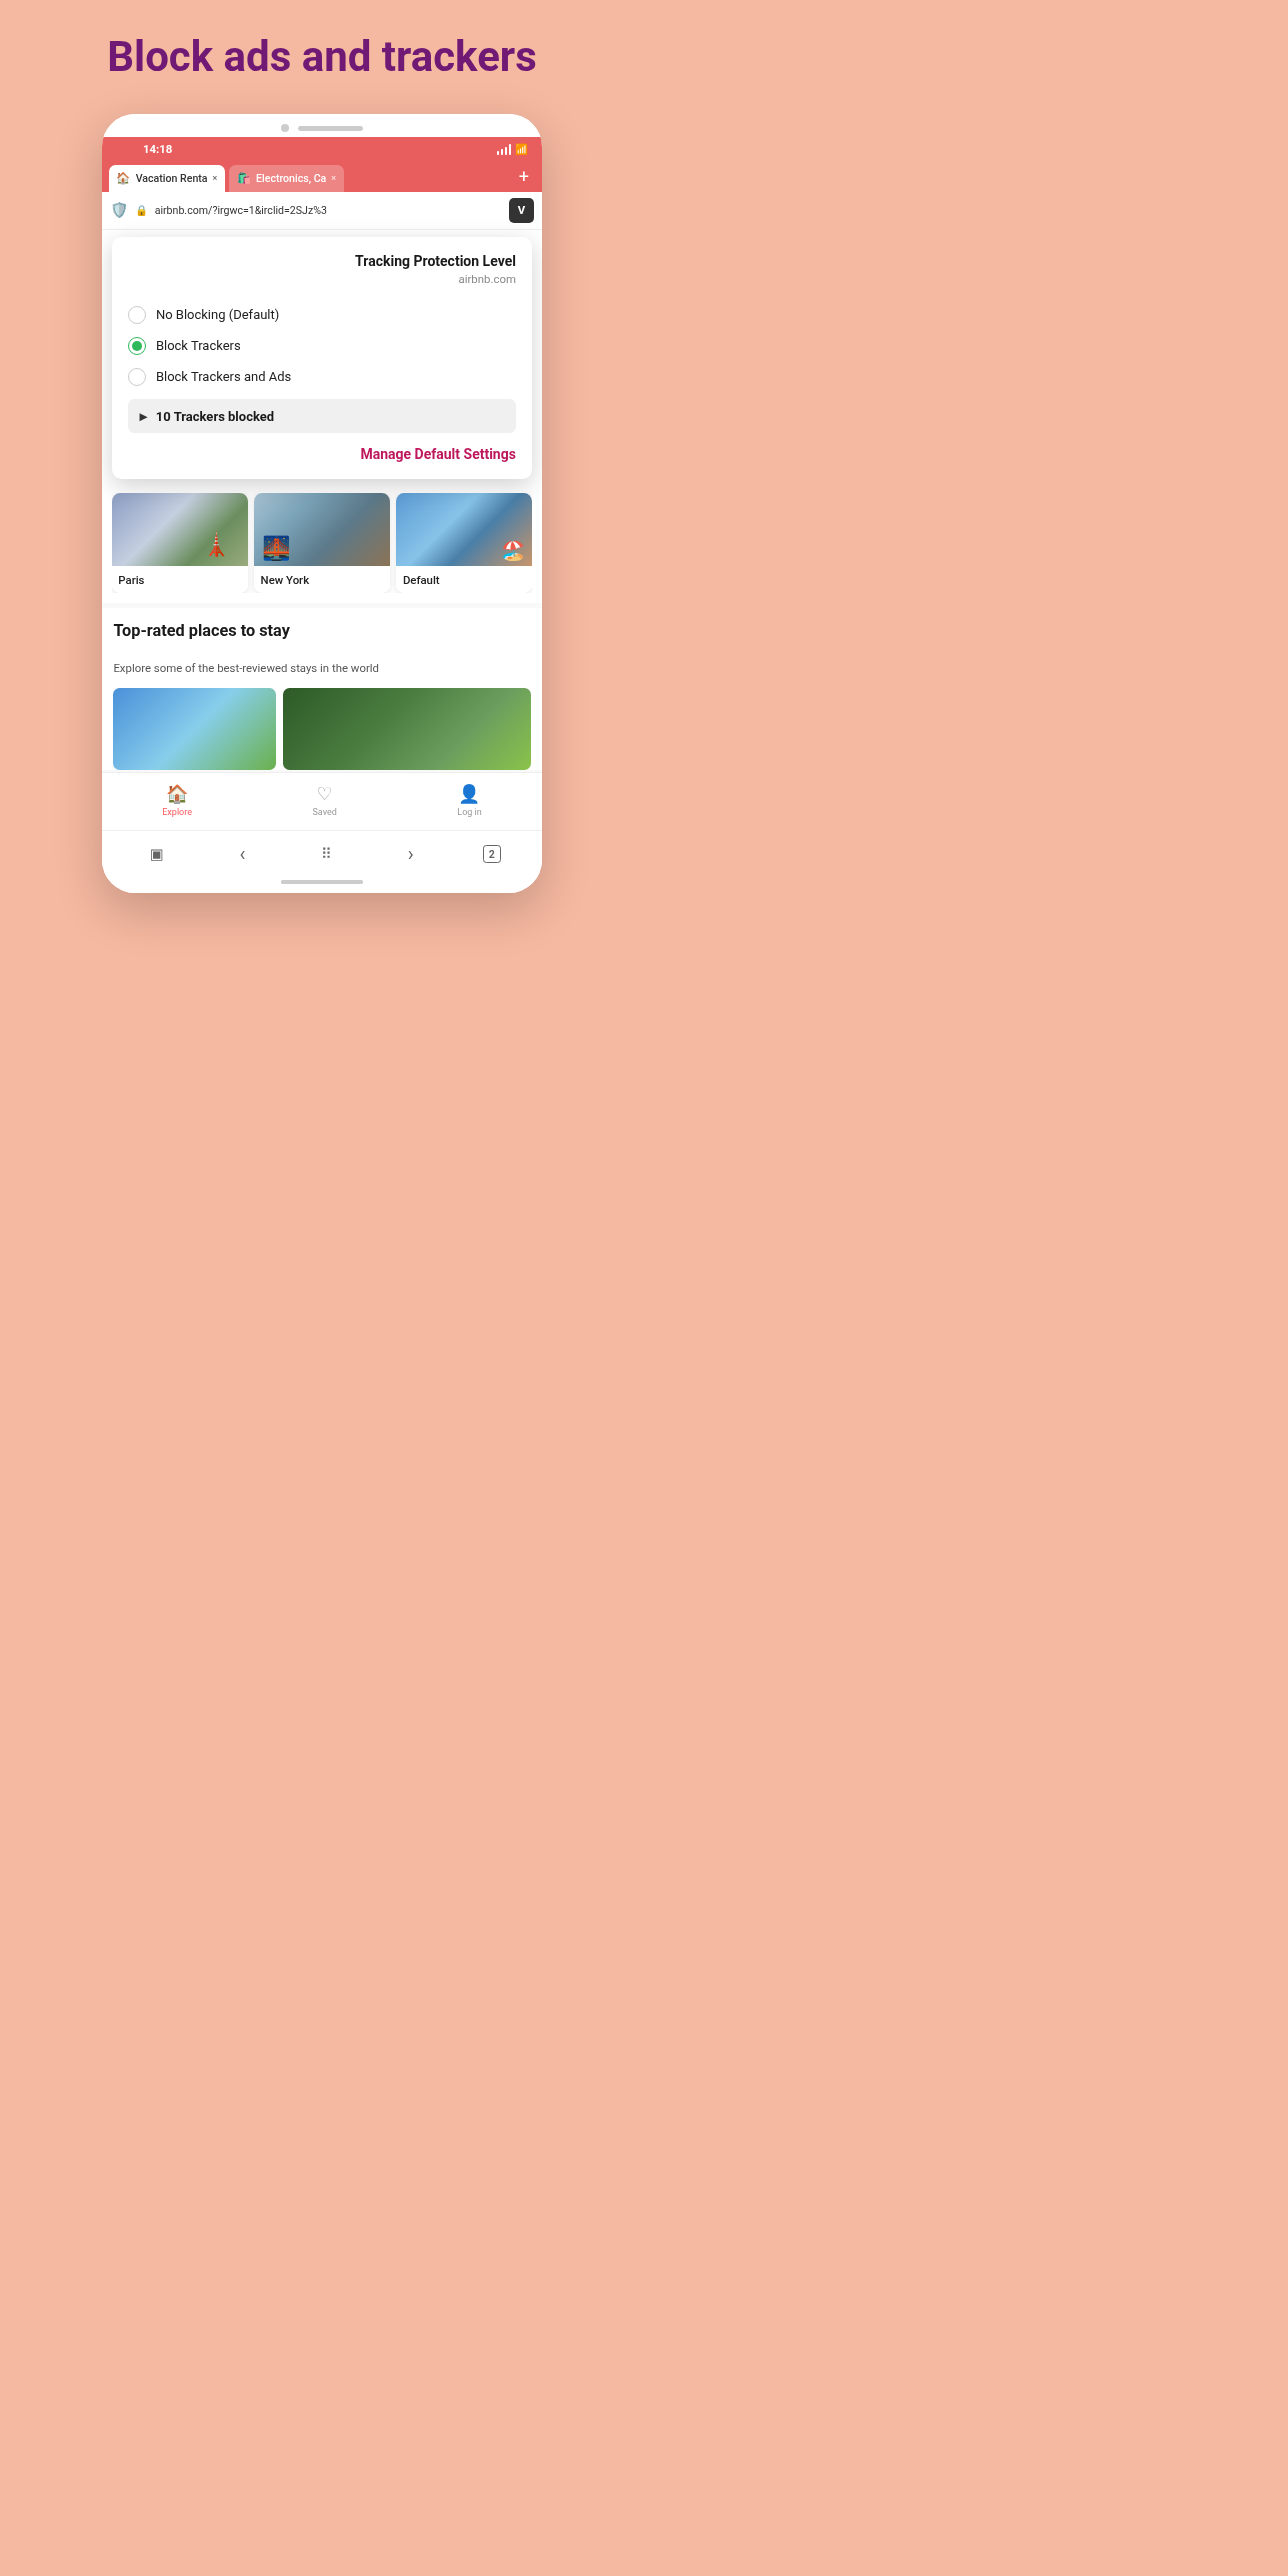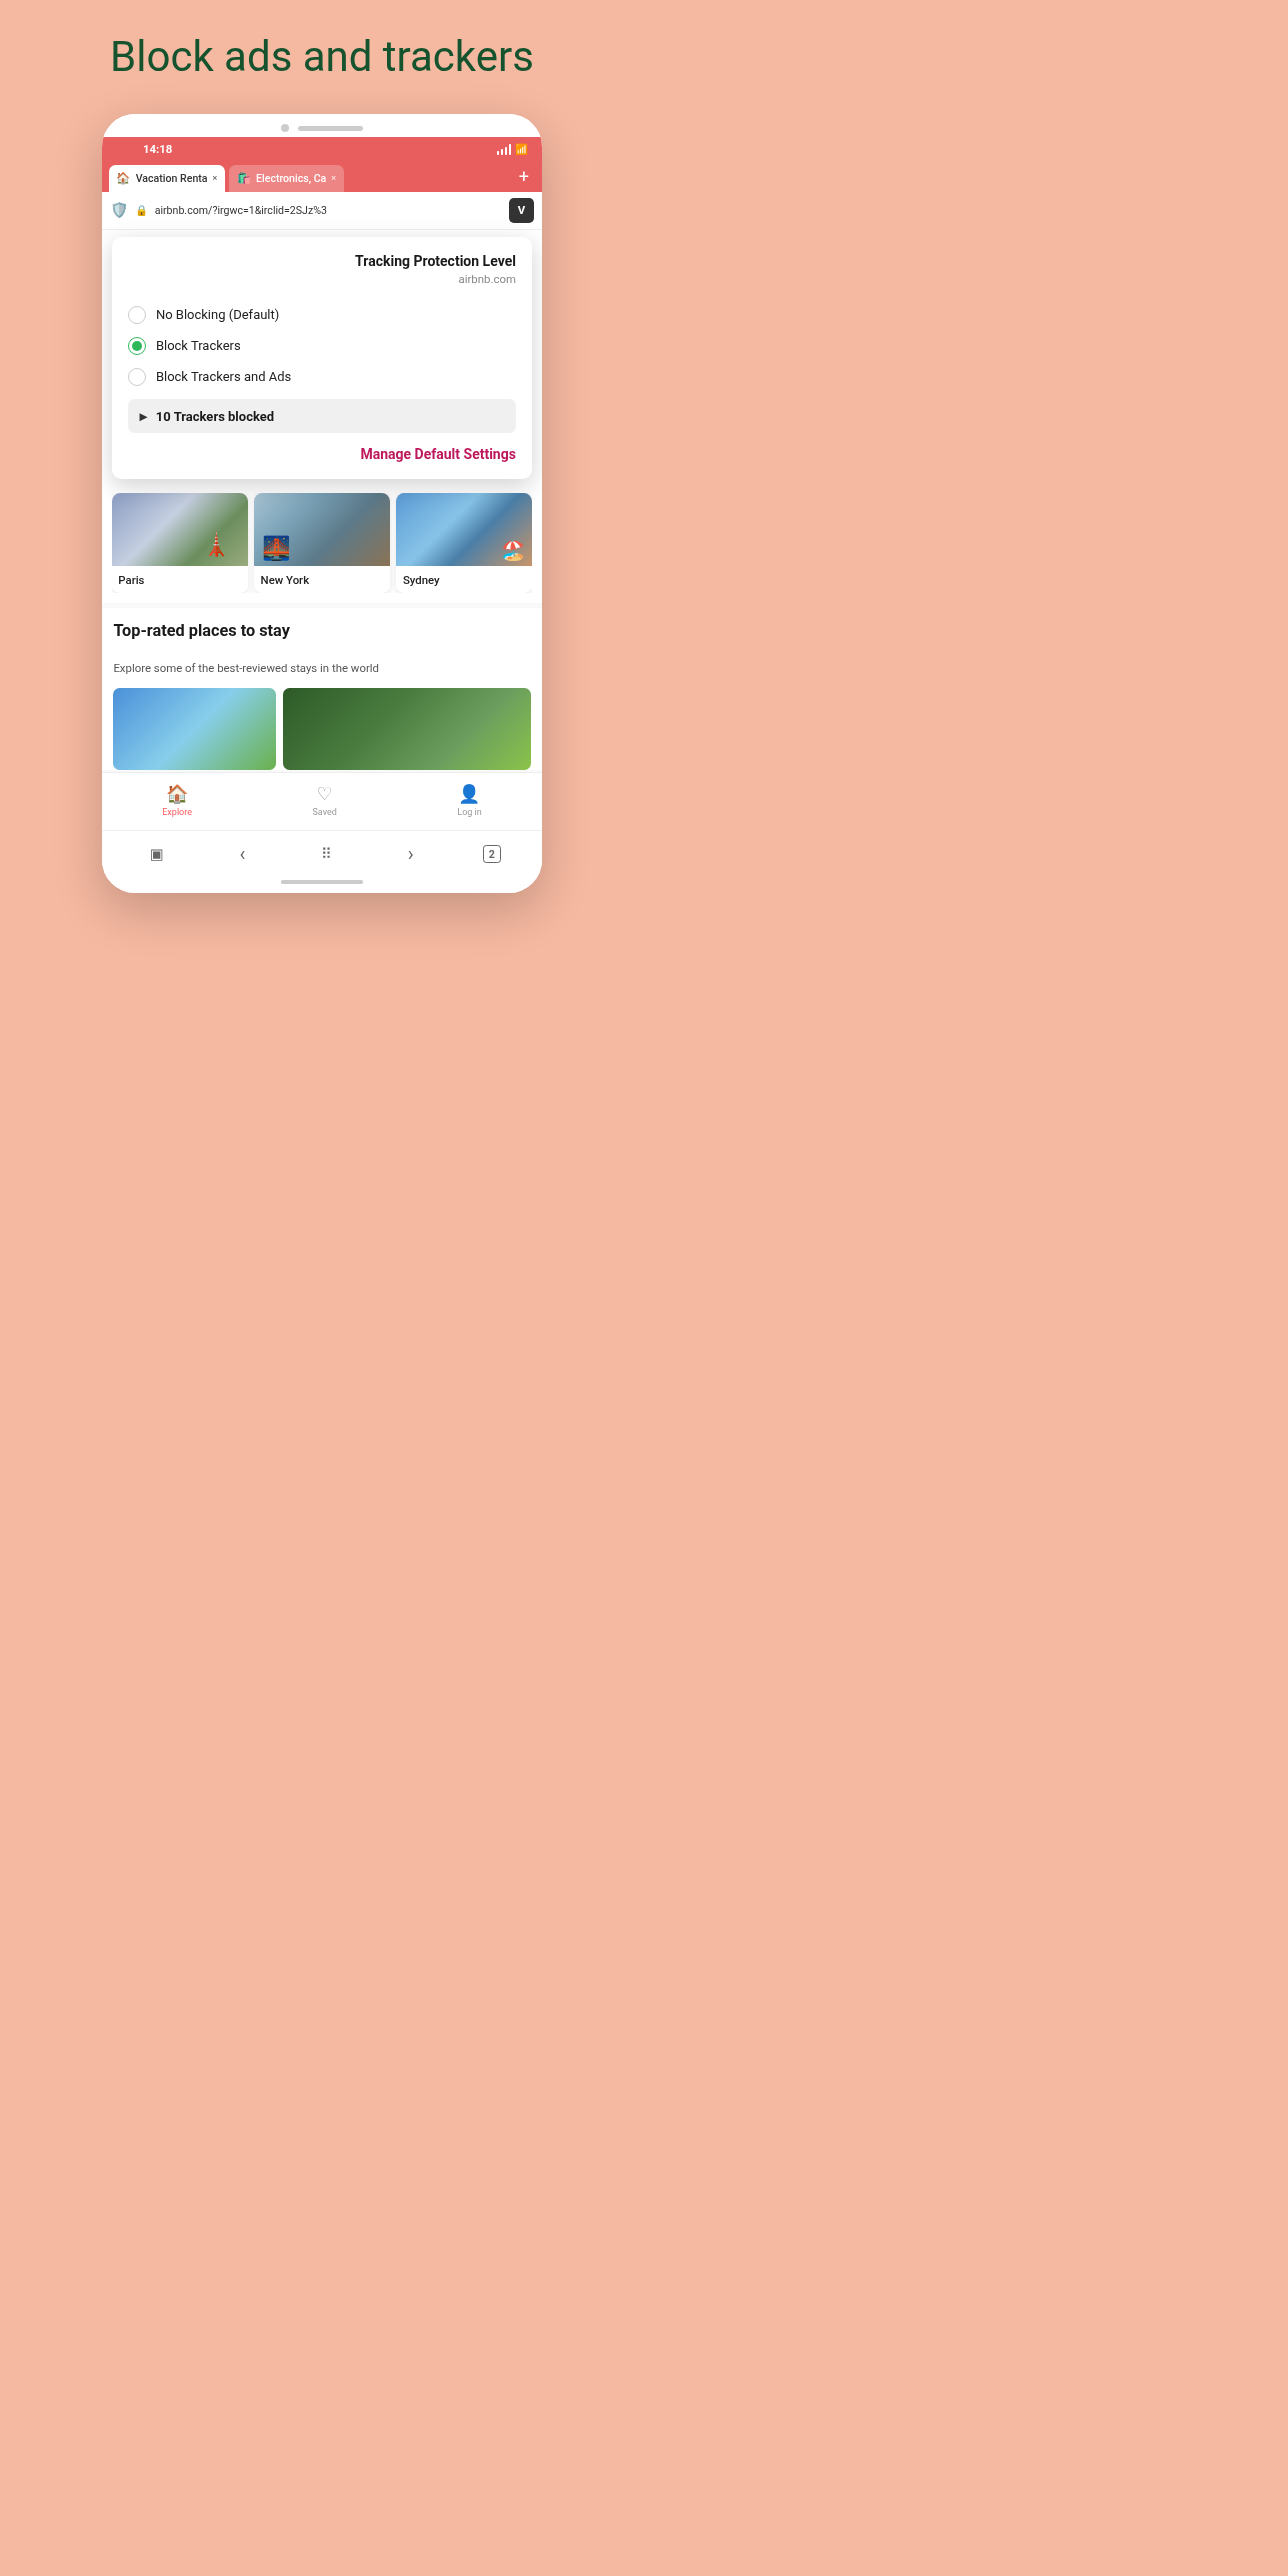--- a/index.html
+++ b/index.html
@@ -10,22 +10,22 @@
       background-color: #f5b8a0;
       display: flex;
       flex-direction: column;
       align-items: center;
       padding: 33px 16.3px 49px;
       font-family: -apple-system, BlinkMacSystemFont, 'Segoe UI', Roboto, sans-serif;
     }
 
     .page-title {
       font-size: 42px;
-      font-weight: 400;
-      color: #14532d;
+      font-weight: 700;
+      color: #701a75;
       text-align: center;
       margin-bottom: 33px;
       line-height: 1.15;
     }
 
     
     .phone {
       width: 440px;
       background: #fff;
       border-radius: 33px;
@@ -499,21 +499,21 @@
           <div class="city-name">Paris</div>
         </div>
 
         <div class="city-card">
           <div class="city-img-newyork"></div>
           <div class="city-name">New York</div>
         </div>
 
         <div class="city-card">
           <div class="city-img-sydney"></div>
-          <div class="city-name">Sydney</div>
+          <div class="city-name">Default</div>
         </div>
 
       </div>
     </div>
 
     <div class="top-rated-section">
       <div class="top-rated-title">Top-rated places to stay</div>
       <div class="top-rated-subtitle">Explore some of the best-reviewed stays in the world</div>
       <div class="top-rated-images">
         <div class="top-img-1"></div>

